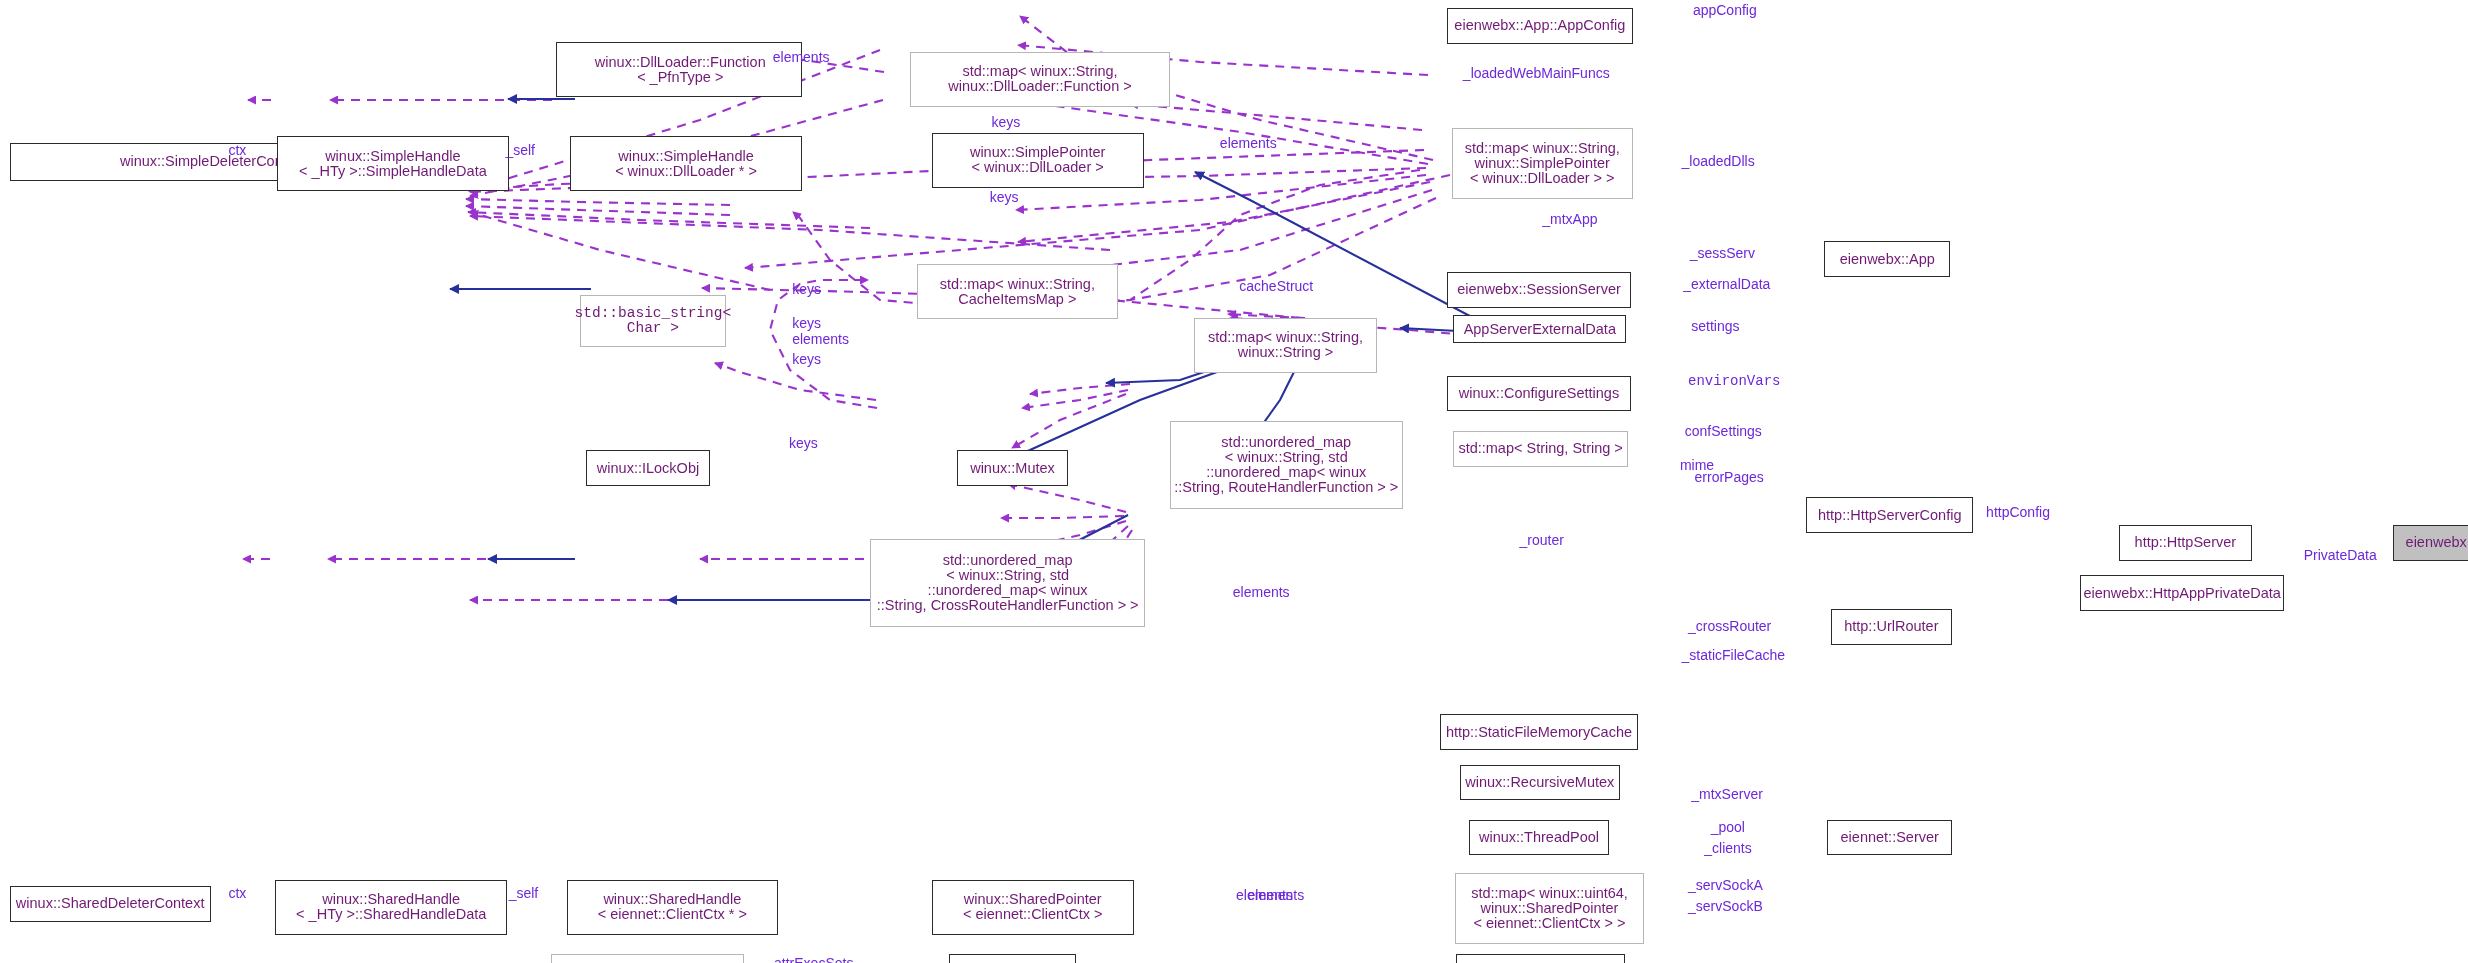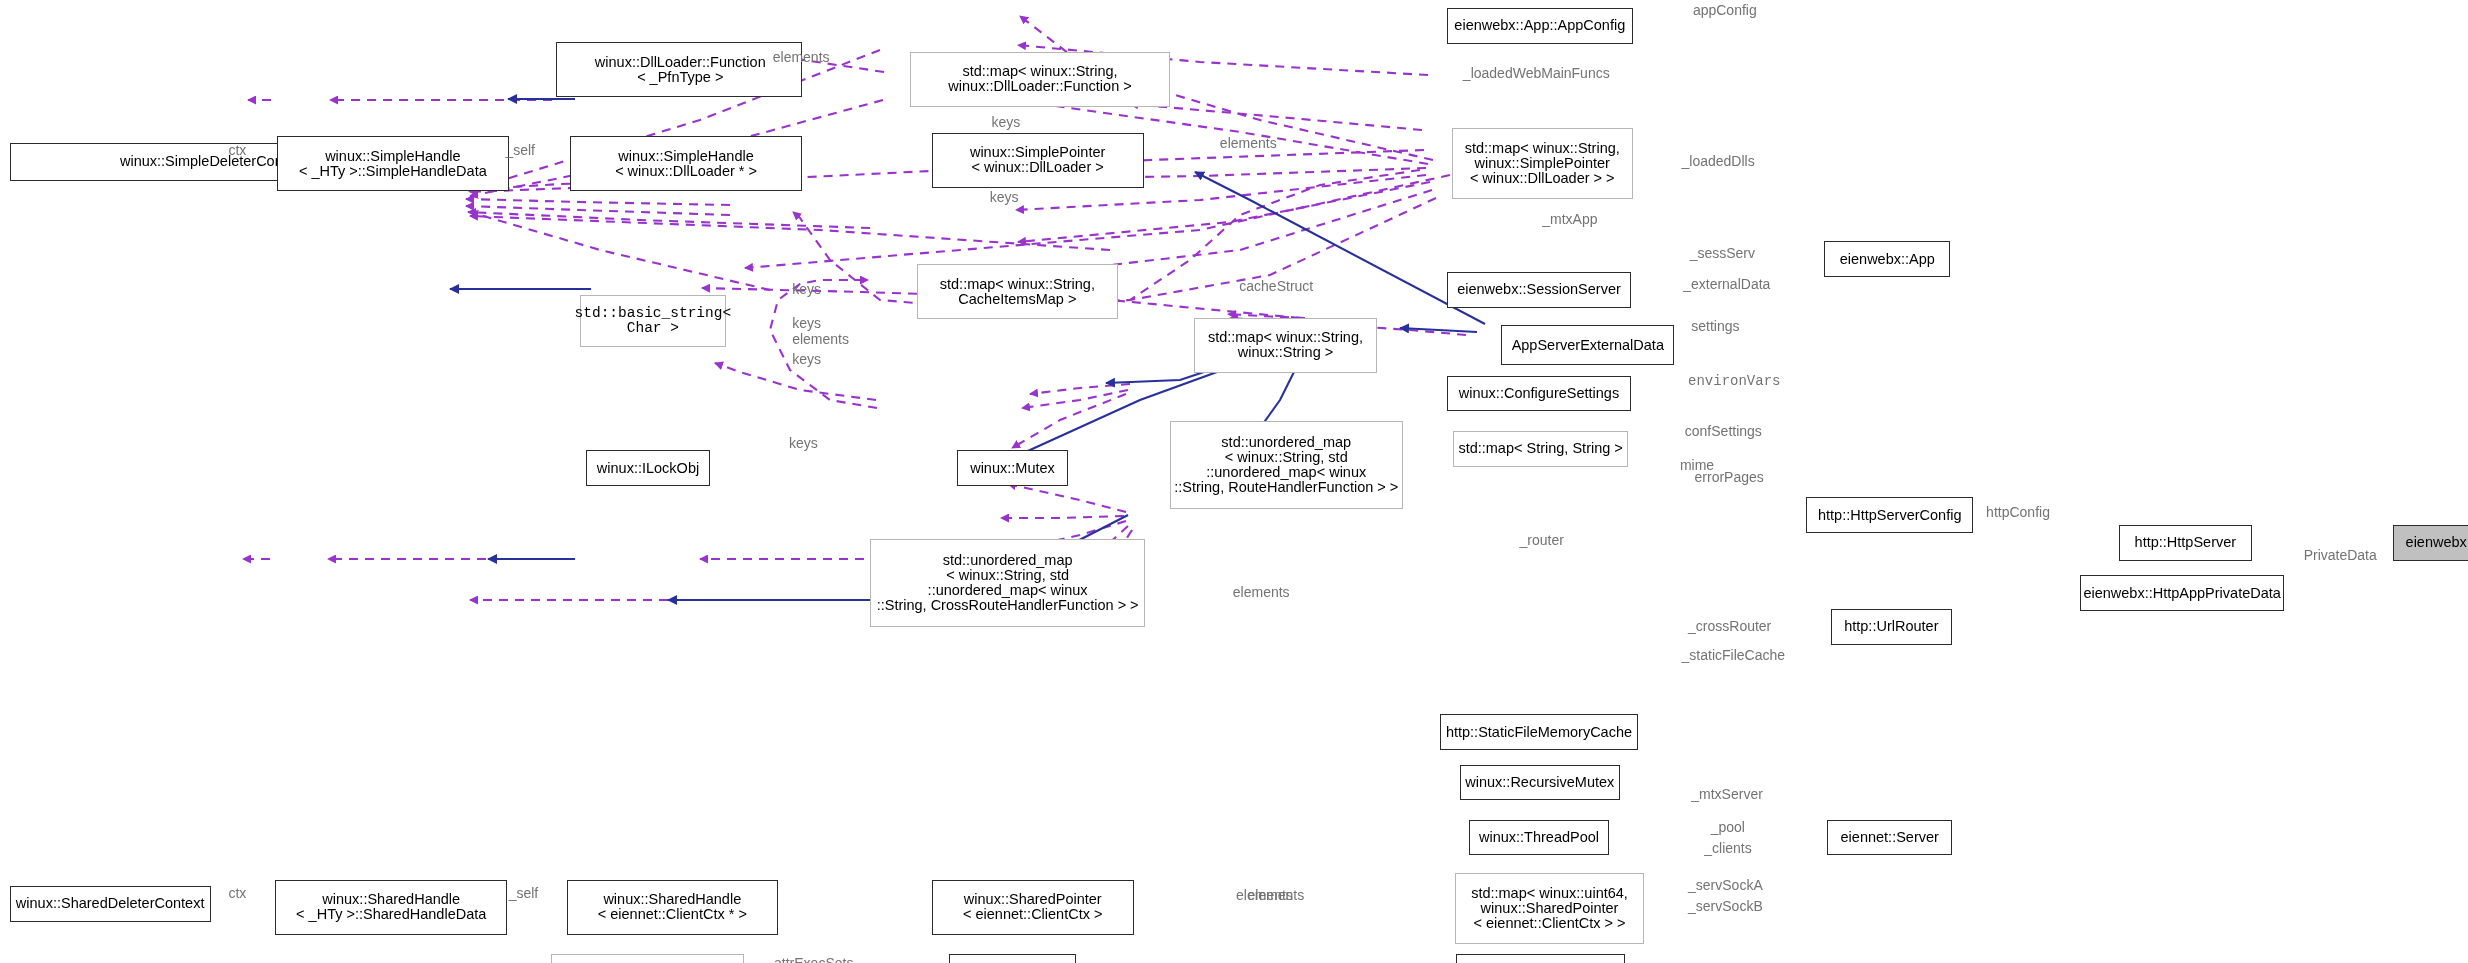--- a/index.html
+++ b/index.html
@@ -6,33 +6,33 @@
   body{font-family:"Liberation Sans",sans-serif;}
   #diagram{position:relative;width:2468px;height:963px;background:#fff;overflow:hidden;}
   svg#edges{position:absolute;left:0;top:0;width:2468px;height:963px;}
   .node{
     position:absolute;
     box-sizing:border-box;
     display:flex;align-items:center;justify-content:center;
     text-align:center;
     font-size:14.5px;
     line-height:15px;
-    color:#000000;
+    color:#701a75;
     white-space:pre;
     background:#ffffff;
     padding:1px 4px;
   }
   .node.solid{border:1.6px solid #2b2b2b;}
   .node.tmpl{border:1.4px solid #b6b6b6;}
   .node.current{background:#c0c0c0;border:1.6px solid #2b2b2b;}
   .elabel{
     position:absolute;
     font-size:14px;
     line-height:15px;
-    color:#737373;
+    color:#6d28d9;
     white-space:pre;
     background:transparent;
   }
 </style>
 </head>
 <body>
 
 <div id="diagram">
 
   <svg id="edges" viewBox="0 0 2468 963" xmlns="http://www.w3.org/2000/svg">
@@ -151,21 +151,21 @@
 &lt; _HTy &gt;::SharedHandleData</div>
   <div class="node solid" style="left: 567px; top: 879.66px; width: 210.6px; height: 55.08px;">winux::SharedHandle
 &lt; eiennet::ClientCtx * &gt;</div>
   <div class="node solid" style="left: 931.5px; top: 879.66px; width: 202.5px; height: 55.08px;">winux::SharedPointer
 &lt; eiennet::ClientCtx &gt;</div>
   <div class="node solid" style="left: 1446.66px; top: 8.1px; width: 186.3px; height: 35.64px;">eienwebx::App::AppConfig</div>
   <div class="node tmpl" style="left: 1451.52px; top: 127.98px; width: 181.44px; height: 71.28px;">std::map&lt; winux::String,
 winux::SimplePointer
 &lt; winux::DllLoader &gt; &gt;</div>
   <div class="node solid" style="left: 1446.66px; top: 272.16px; width: 184.68px; height: 35.64px;">eienwebx::SessionServer</div>
-  <div class="node solid" style="left: 1453.14px; top: 325px; width: 173.34px; height: 40px; margin-left: 48px;">AppServerExternalData</div>
+  <div class="node solid" style="left: 1453.14px; top: 315px; width: 173.34px; height: 28px;">AppServerExternalData</div>
   <div class="node solid" style="left: 1446.66px; top: 375.84px; width: 184.68px; height: 35.64px;">winux::ConfigureSettings</div>
   <div class="node tmpl" style="left: 1453.14px; top: 430.92px; width: 174.96px; height: 35.64px;">std::map&lt; String, String &gt;</div>
   <div class="node solid" style="left: 1824.12px; top: 241.38px; width: 126.36px; height: 35.64px;">eienwebx::App</div>
   <div class="node solid" style="left: 1806.3px; top: 497.34px; width: 166.86px; height: 35.64px;">http::HttpServerConfig</div>
   <div class="node solid" style="left: 1830.6px; top: 609.12px; width: 121.5px; height: 35.64px;">http::UrlRouter</div>
   <div class="node solid" style="left: 1827.36px; top: 819.72px; width: 124.74px; height: 35.64px;">eiennet::Server</div>
   <div class="node solid" style="left: 2118.96px; top: 524.88px; width: 132.84px; height: 35.64px;">http::HttpServer</div>
   <div class="node solid" style="left: 2080.08px; top: 575.1px; width: 204.12px; height: 36px;">eienwebx::HttpAppPrivateData</div>
   <div class="node current" style="left: 2392.74px; top: 524.88px; width: 147.42px; height: 35.64px;">eienwebx::HttpApp</div>
 

